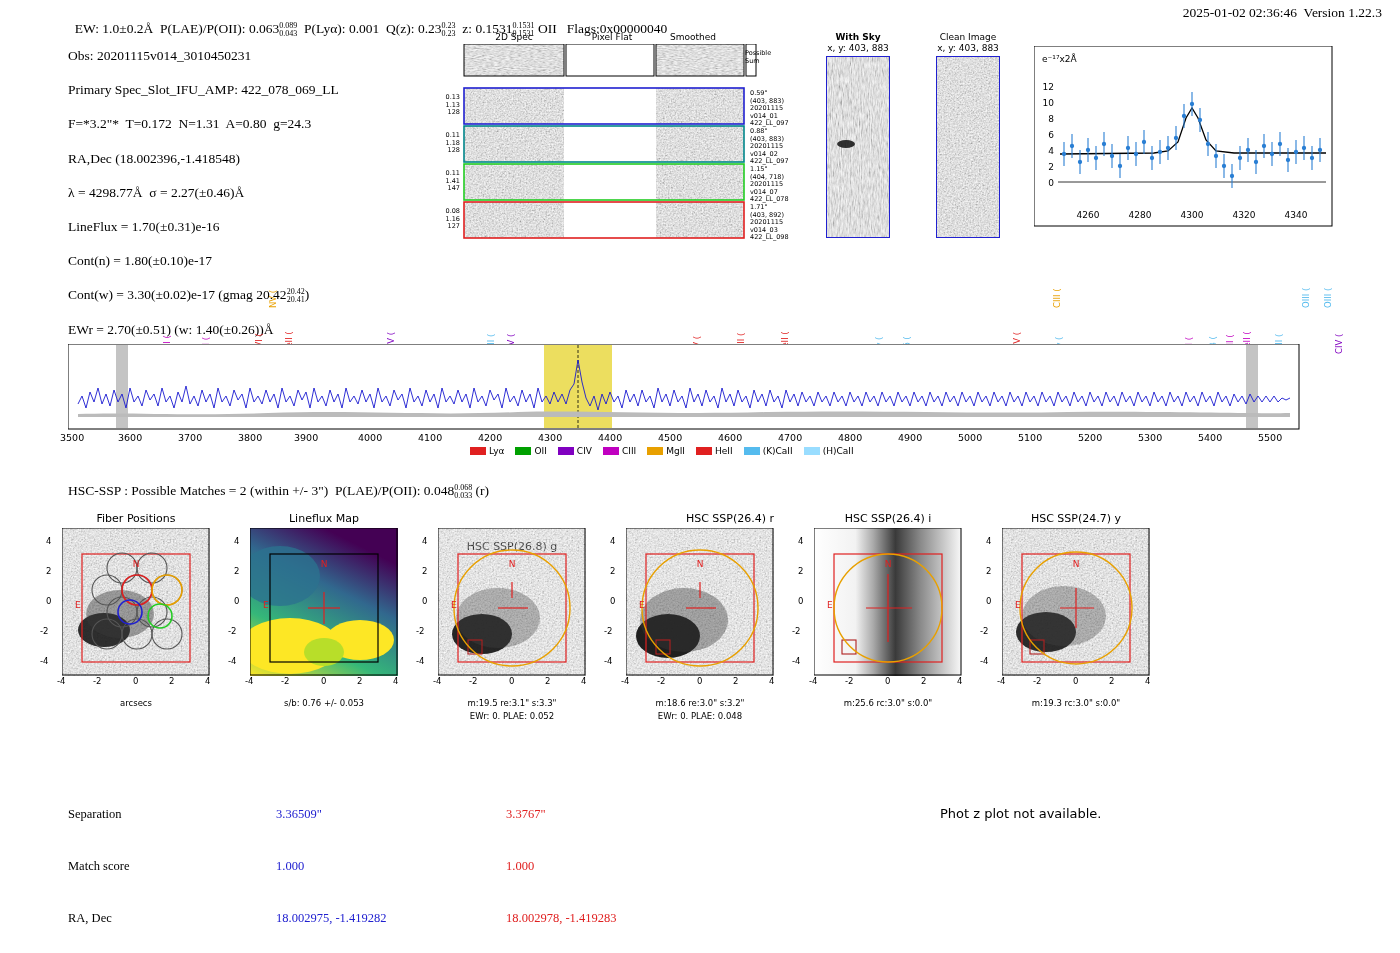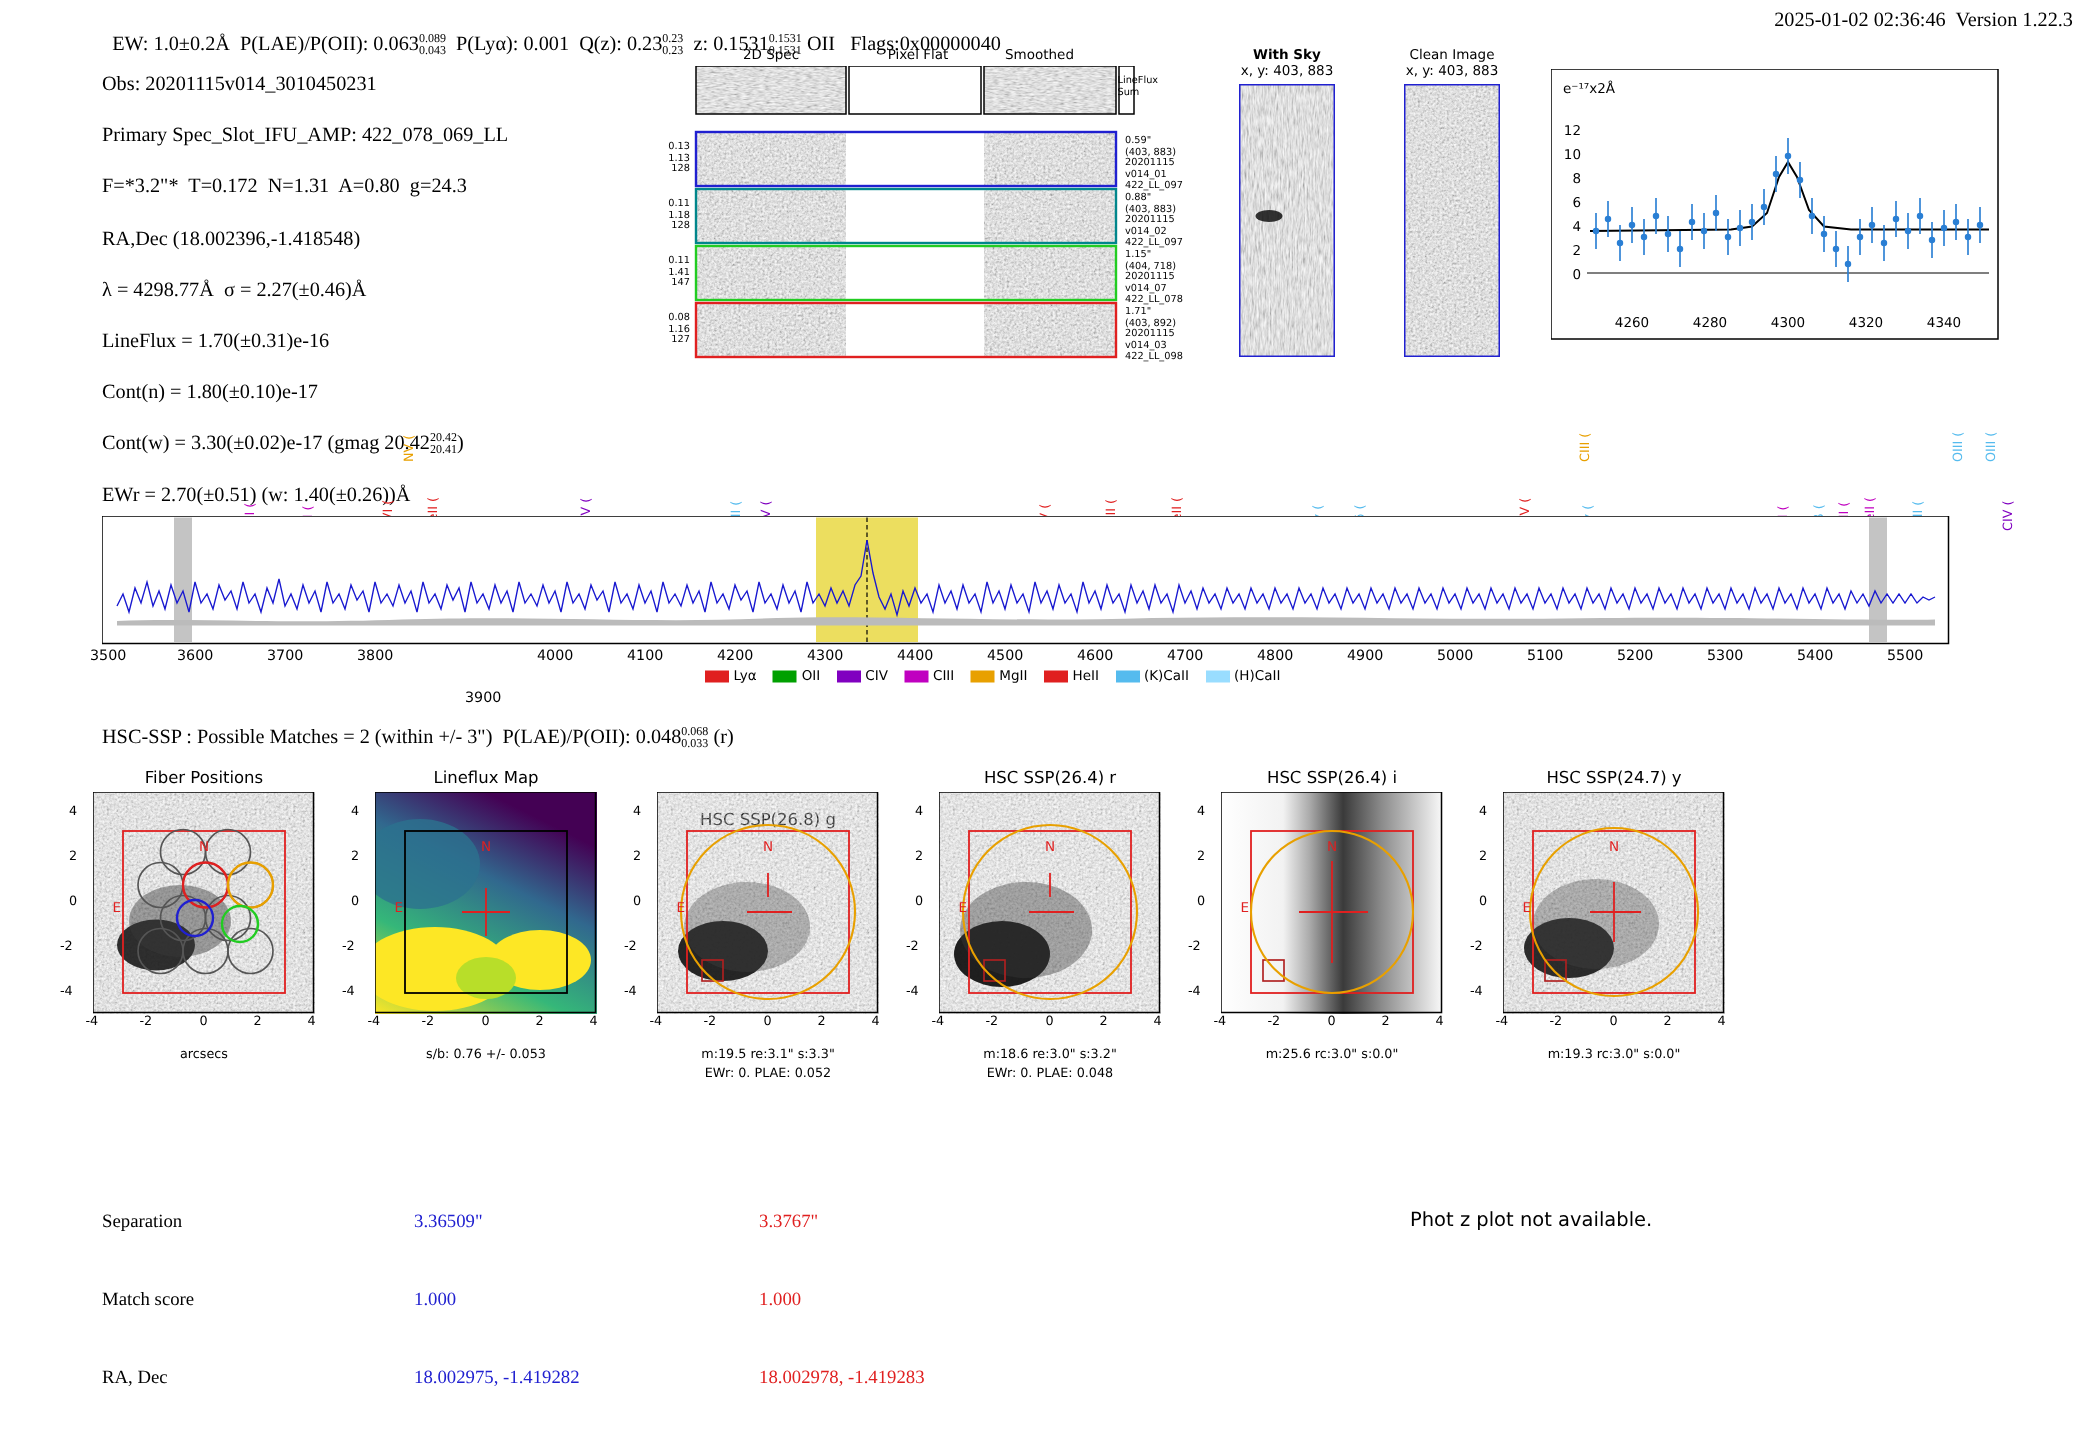--- a/index.html
+++ b/index.html
@@ -121,21 +121,21 @@
     <rect x="2" y="120" width="280" height="36" fill="none" stroke="#22cc22" stroke-width="1.6"></rect>
   </g>
   <g>
     <rect x="2" y="158" width="100" height="36" fill="#888" filter="url(#grain)"></rect>
     <rect x="104" y="158" width="88" height="36" fill="#fff"></rect>
     <rect x="194" y="158" width="88" height="36" fill="#888" filter="url(#grain)"></rect>
     <rect x="2" y="158" width="280" height="36" fill="none" stroke="#e02020" stroke-width="1.6"></rect>
   </g>
 </svg>
 
-<div class="abs tinylbl" style="left:745px;top:50px;width:34px;">LineFlux
+<div class="abs tinylbl" style="left:745px;top:50px;width:34px;">Possible
 Sum</div>
 
 <div class="abs tinylbl" style="left:434px;top:94px;text-align:right;width:26px;">0.13
 1.13
 128</div>
 <div class="abs tinylbl" style="left:434px;top:132px;text-align:right;width:26px;">0.11
 1.18
 128</div>
 <div class="abs tinylbl" style="left:434px;top:170px;text-align:right;width:26px;">0.11
 1.41
@@ -316,21 +316,21 @@
   <path d="M10,70 C60,68 120,72 200,69 C300,66 360,72 450,68 C520,66 600,71 700,68 C820,66 900,70 1000,68 C1100,67 1180,70 1222,69 L1222,73 L10,73 Z" fill="#bbb"></path>
 
   <path d="M10,60 L14,52 L18,64 L22,48 L26,58 L30,44 L34,60 L38,50 L42,62 L46,46 L50,58 L54,50 L58,64 L62,44 L66,58 L70,52 L74,62 L78,46 L82,56 L86,50 L90,62 L94,44 L98,58 L102,52 L106,64 L110,48 L114,58 L118,42 L122,60 L126,52 L130,62 L134,46 L138,58 L142,50 L146,64 L150,44 L154,58 L158,52 L162,62 L166,46 L170,56 L174,50 L178,64 L182,44 L186,58 L190,52 L194,60 L198,46 L202,58 L206,50 L210,64 L214,44 L218,58 L222,52 L226,62 L230,46 L234,56 L238,48 L242,64 L246,44 L250,58 L254,52 L258,62 L262,46 L266,58 L270,50 L274,64 L278,44 L282,58 L286,52 L290,60 L294,46 L298,58 L302,50 L306,64 L310,44 L314,58 L318,52 L322,62 L326,46 L330,56 L334,50 L338,64 L342,44 L346,58 L350,52 L354,62 L358,46 L362,58 L366,50 L370,64 L374,44 L378,58 L382,52 L386,60 L390,46 L394,58 L398,50 L402,64 L406,44 L410,58 L414,52 L418,62 L422,46 L426,56 L430,50 L434,64 L438,44 L442,58 L446,52 L450,62 L454,46 L458,58 L462,50 L466,64 L470,44 L474,58 L478,52 L482,60 L486,48 L490,58 L494,50 L498,60 L502,46 L506,40 L510,16 L514,38 L518,54 L522,62 L526,52 L530,66 L534,50 L538,60 L542,48 L546,58 L550,52 L554,64 L558,46 L562,58 L566,50 L570,62 L574,46 L578,58 L582,52 L586,64 L590,44 L594,58 L598,50 L602,62 L606,46 L610,58 L614,52 L618,64 L622,44 L626,58 L630,50 L634,62 L638,46 L642,58 L646,52 L650,64 L654,44 L658,58 L662,50 L666,62 L670,46 L674,58 L678,52 L682,64 L686,46 L690,58 L694,50 L698,62 L702,46 L706,58 L710,52 L714,64 L718,46 L722,58 L726,50 L730,62 L734,48 L738,58 L742,52 L746,62 L750,48 L754,58 L758,52 L762,62 L766,48 L770,58 L774,52 L778,62 L782,48 L786,58 L790,52 L794,62 L798,48 L802,58 L806,52 L810,62 L814,48 L818,58 L822,52 L826,62 L830,48 L834,58 L838,52 L842,62 L846,48 L850,58 L854,52 L858,62 L862,48 L866,58 L870,52 L874,62 L878,48 L882,58 L886,52 L890,62 L894,48 L898,58 L902,52 L906,62 L910,48 L914,58 L918,52 L922,62 L926,48 L930,58 L934,52 L938,62 L942,48 L946,58 L950,52 L954,62 L958,48 L962,58 L966,52 L970,62 L974,48 L978,58 L982,52 L986,62 L990,48 L994,58 L998,52 L1002,62 L1006,48 L1010,58 L1014,52 L1018,62 L1022,48 L1026,58 L1030,52 L1034,62 L1038,48 L1042,58 L1046,52 L1050,62 L1054,48 L1058,58 L1062,52 L1066,62 L1070,48 L1074,58 L1078,52 L1082,62 L1086,48 L1090,58 L1094,52 L1098,62 L1102,48 L1106,58 L1110,52 L1114,62 L1118,48 L1122,58 L1126,52 L1130,62 L1134,48 L1138,58 L1142,52 L1146,62 L1150,48 L1154,58 L1158,52 L1162,62 L1166,50 L1170,58 L1174,52 L1178,60 L1182,50 L1186,58 L1190,52 L1194,58 L1198,52 L1202,58 L1206,52 L1210,58 L1214,54 L1218,56 L1222,54" fill="none" stroke="#1818d0" stroke-width="0.9"></path>
 </svg>
 
 <div class="abs" style="left:68px;top:432px;width:1232px;height:14px;">
   <span class="abs tick" style="left:-8px;">3500</span>
   <span class="abs tick" style="left:50px;">3600</span>
   <span class="abs tick" style="left:110px;">3700</span>
   <span class="abs tick" style="left:170px;">3800</span>
-  <span class="abs tick" style="left:242px;margin-top:28px;">3900</span>
+  <span class="abs tick" style="left:226px;">3900</span>
   <span class="abs tick" style="left:290px;">4000</span>
   <span class="abs tick" style="left:350px;">4100</span>
   <span class="abs tick" style="left:410px;">4200</span>
   <span class="abs tick" style="left:470px;">4300</span>
   <span class="abs tick" style="left:530px;">4400</span>
   <span class="abs tick" style="left:590px;">4500</span>
   <span class="abs tick" style="left:650px;">4600</span>
   <span class="abs tick" style="left:710px;">4700</span>
   <span class="abs tick" style="left:770px;">4800</span>
   <span class="abs tick" style="left:830px;">4900</span>
@@ -375,21 +375,21 @@
       <span class="sw" style="background:#99ddff"></span>
       <span>(H)CaII</span>
     </span>
 </div>
 
 <div class="abs mono" id="hscline"><span>HSC-SSP : Possible Matches = 2 (within +/- 3")  P(LAE)/P(OII):</span>&nbsp;<span>0.048</span><span class="frac"><span>0.068</span><span>0.033</span></span>&nbsp;<span>(r)</span></div>
 
 <div class="abs cuttitle" style="left:62px;top:512px;">Fiber Positions</div>
 <div class="abs cuttitle" style="left:250px;top:512px;">Lineflux Map</div>
 <div class="abs cuttitle" style="left:438px;top:540px;">HSC SSP(26.8) g</div>
-<div class="abs cuttitle" style="left:626px;top:512px;">HSC SSP(26.4) r</div>
+<div class="abs cuttitle" style="left:626px;top:512px;text-align:right;">HSC SSP(26.4) r</div>
 <div class="abs cuttitle" style="left:814px;top:512px;">HSC SSP(26.4) i</div>
 <div class="abs cuttitle" style="left:1002px;top:512px;">HSC SSP(24.7) y</div>
 
 <div class="abs" style="left:0;top:0;">
 
   <div class="abs axlab" style="left:46px;top:536px;">4</div>
   <div class="abs axlab" style="left:46px;top:566px;">2</div>
   <div class="abs axlab" style="left:46px;top:596px;">0</div>
   <div class="abs axlab" style="left:40px;top:626px;">-2</div>
   <div class="abs axlab" style="left:40px;top:656px;">-4</div>

